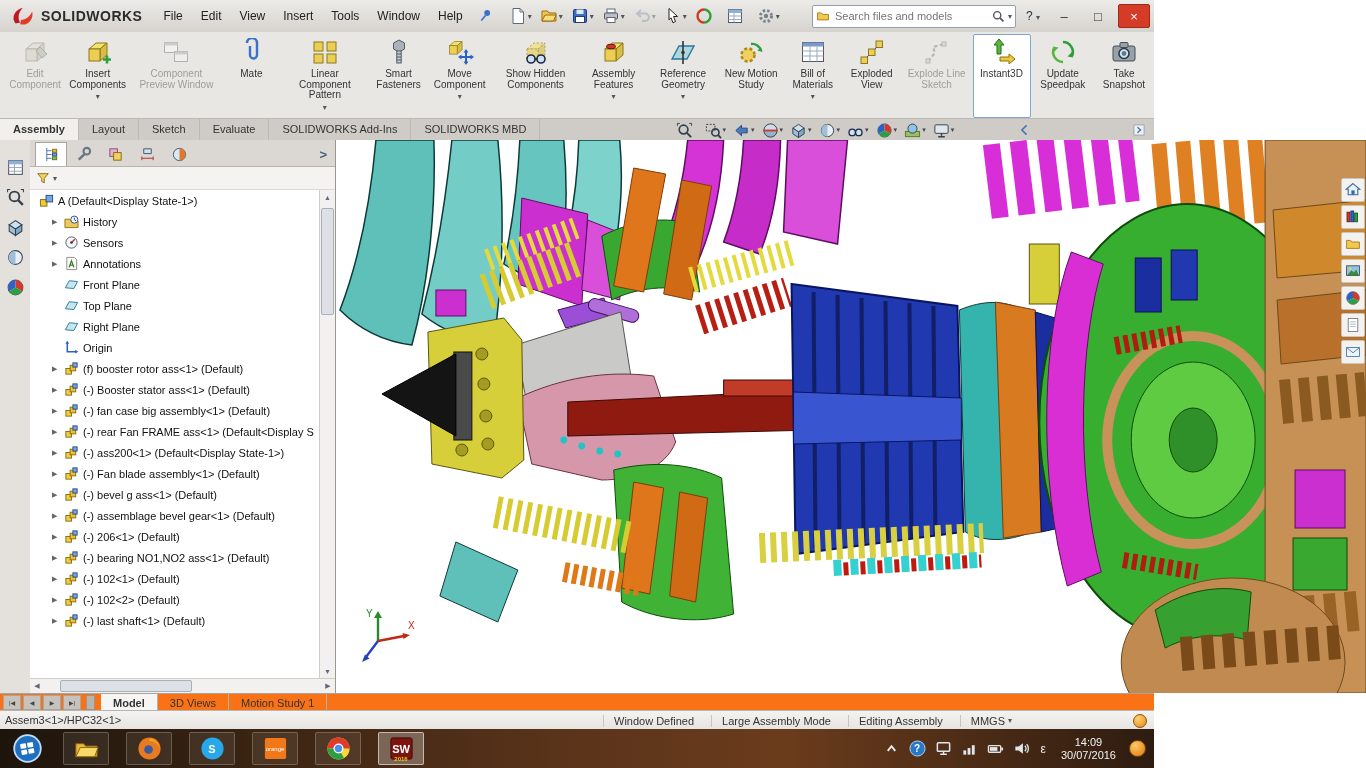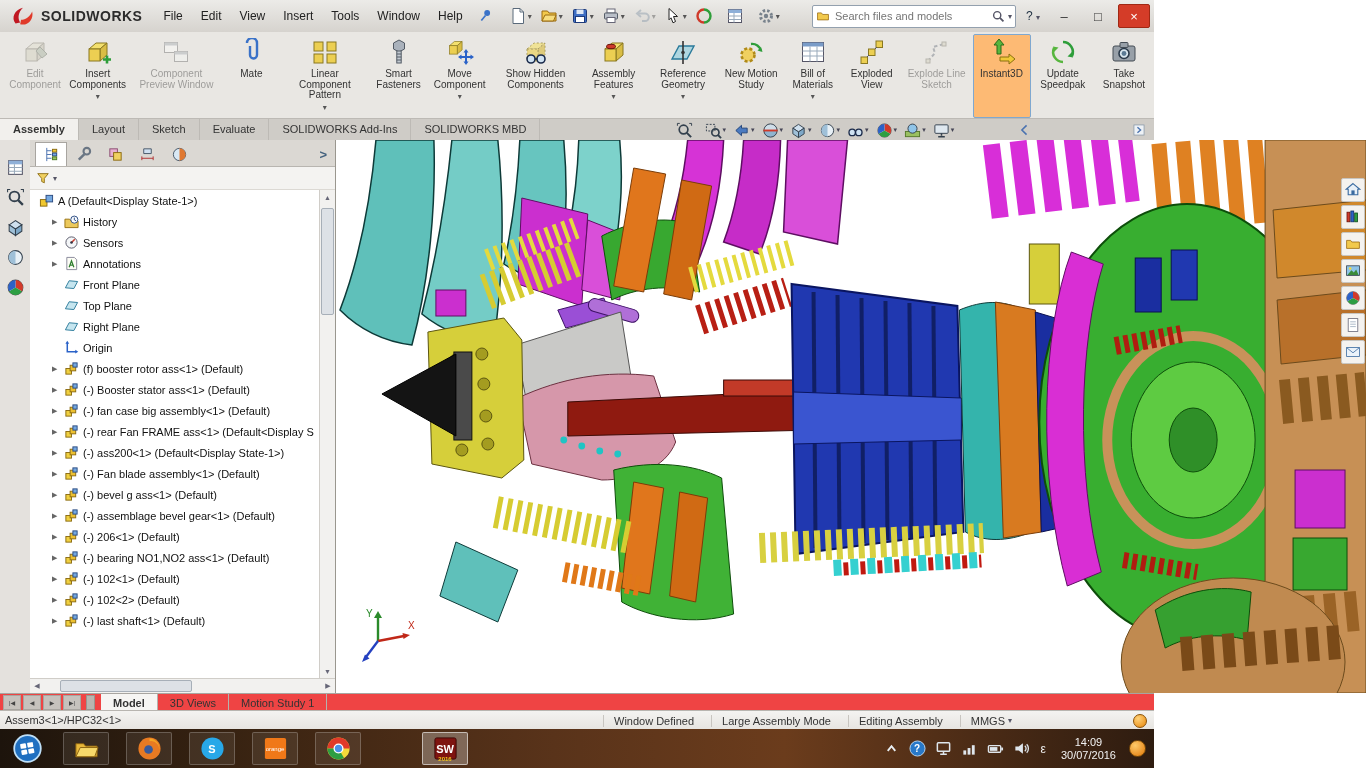--- a/index.html
+++ b/index.html
@@ -36,21 +36,21 @@
   .winbtn.close{background:#d43c28;color:#fff;border-color:#a02814;width:30px;border-radius:2px;}
   
   .ribbon{position:absolute;top:32px;left:0;right:0;height:86px;background:#e9e7e3;
     display:flex;align-items:flex-start;padding:2px 0 0 6px;}
   .rbtn{min-width:48px;max-width:80px;height:80px;padding:1px 4px;display:flex;flex-direction:column;
     align-items:center;text-align:center;font-size:10px;line-height:10.5px;color:#333;
     border:1px solid transparent;border-radius:2px;margin-right:1px;}
   .rbtn svg{width:28px;height:28px;margin:2px 0 3px 0;flex:none;}
   .rbtn .car{font-size:8px;color:#555;margin-top:2px;}
   .rbtn.disabled{opacity:.42;filter:grayscale(.85);}
-  .rbtn.active{background:#fdba74;border-color:#7fa8d0;align-items:center;}
+  .rbtn.active{background:#ffffff;border-color:#7fa8d0;align-items:center;}
   
   .tabrow{position:absolute;top:118px;left:0;right:0;height:22px;background:#cfccc7;
     border-top:1px solid #bdbab5;display:flex;align-items:stretch;}
   .ctab{padding:4px 13px 0 13px;font-size:11px;color:#333;border-right:1px solid #bdbab5;}
   .ctab.active{background:#f2f0ed;font-weight:bold;}
   .headsup{position:absolute;left:676px;top:1px;height:20px;display:flex;align-items:center;gap:7px;}
   .hu{display:flex;align-items:center;}
   .hu svg{width:17px;height:17px;}
   .hu .car{font-size:7px;color:#445;margin-left:1px;}
   .tabrow-rbtn{position:absolute;top:2px;width:18px;height:18px;display:flex;align-items:center;justify-content:center;}
@@ -90,21 +90,21 @@
   .hscroll .sarrow.right{right:0;}
   .hthumb{position:absolute;top:1px;bottom:1px;left:30px;width:130px;background:#dde1e6;border:1px solid #a7afb8;border-radius:2px;}
   .viewport{position:absolute;left:336px;top:0;bottom:0;right:0;background:#fff;overflow:hidden;}
   .engine{position:absolute;inset:0;width:100%;height:100%;}
   .taskpane{position:absolute;right:1px;top:38px;display:flex;flex-direction:column;gap:3px;align-items:center;}
   .tp-btn{width:22px;height:22px;background:#f4f2ef;border:1px solid #c8c5c0;border-radius:2px;
     display:flex;align-items:center;justify-content:center;}
   .tp-btn svg{width:16px;height:16px;}
   .triad{position:absolute;left:18px;bottom:24px;width:64px;height:64px;}
   
-  .doctabs{position:absolute;top:693px;left:0;right:0;height:17px;background:#ef4444;
+  .doctabs{position:absolute;top:693px;left:0;right:0;height:17px;background:#f97316;
     border-top:1px solid #a8a5a0;display:flex;align-items:stretch;font-size:11px;}
   .navbtns{display:flex;align-items:center;padding:0 3px;gap:2px;}
   .navbtn{width:16px;height:13px;background:#c6c2bd;border:1px solid #a8a5a0;
     display:flex;align-items:center;justify-content:center;font-size:6px;color:#444;}
   .splitter{width:7px;height:13px;background:#b8b5b0;border:1px solid #98958f;margin:0 3px;}
   .dtab{padding:1px 12px 0 12px;border-right:1px solid #b5b2ad;color:#333;display:flex;align-items:center;}
   .dtab.active{background:#f6f5f3;font-weight:bold;}
   
   .statusbar{position:absolute;top:710px;left:0;right:0;height:19px;
     background:linear-gradient(#f4f3f1,#e6e4e0);border-top:1px solid #b8b5b0;font-size:11px;color:#333;}
@@ -117,21 +117,21 @@
   
   .taskbar{position:absolute;top:729px;left:0;right:0;height:39px;
     background:linear-gradient(90deg,#1d140c,#3a2412 22%,#59331a 48%,#6b3c1c 68%,#2e1c10);
     display:flex;align-items:center;padding:0 8px;box-sizing:border-box;}
   .apps{display:flex;align-items:center;gap:17px;}
   .tb-btn{position:relative;width:44px;height:31px;border:1px solid rgba(255,255,255,.22);
     background:rgba(255,255,255,.08);border-radius:2px;display:flex;align-items:center;justify-content:center;flex:none;}
   .tb-btn svg{width:27px;height:27px;}
   .tb-btn.start{border:none;background:transparent;width:38px;}
   .tb-btn.start svg{width:31px;height:31px;}
-  .tb-btn.active{background:rgba(255,255,255,.28);border-color:rgba(255,255,255,.55);margin-left:44px;}
+  .tb-btn.active{background:rgba(255,255,255,.28);border-color:rgba(255,255,255,.55);}
   .badge{position:absolute;inset:0;display:flex;align-items:center;justify-content:center;
     color:#fff;font-weight:bold;font-size:11px;pointer-events:none;}
   .badge.tiny{font-size:6px;font-weight:normal;}
   .badge2{position:absolute;left:0;right:0;bottom:2px;text-align:center;font-size:6px;color:#f5c518;font-weight:bold;}
   .tray{margin-left:auto;display:flex;align-items:center;gap:9px;}
   .tray-item{position:relative;display:flex;align-items:center;justify-content:center;}
   .tray-item svg{width:17px;height:17px;}
   .tray-item .badge{font-size:10px;}
   .lang{color:#f0f0f0;font-size:12px;padding:0 2px;}
   .clock{text-align:center;color:#f2f2f2;font-size:11px;line-height:13px;padding:0 4px;}

